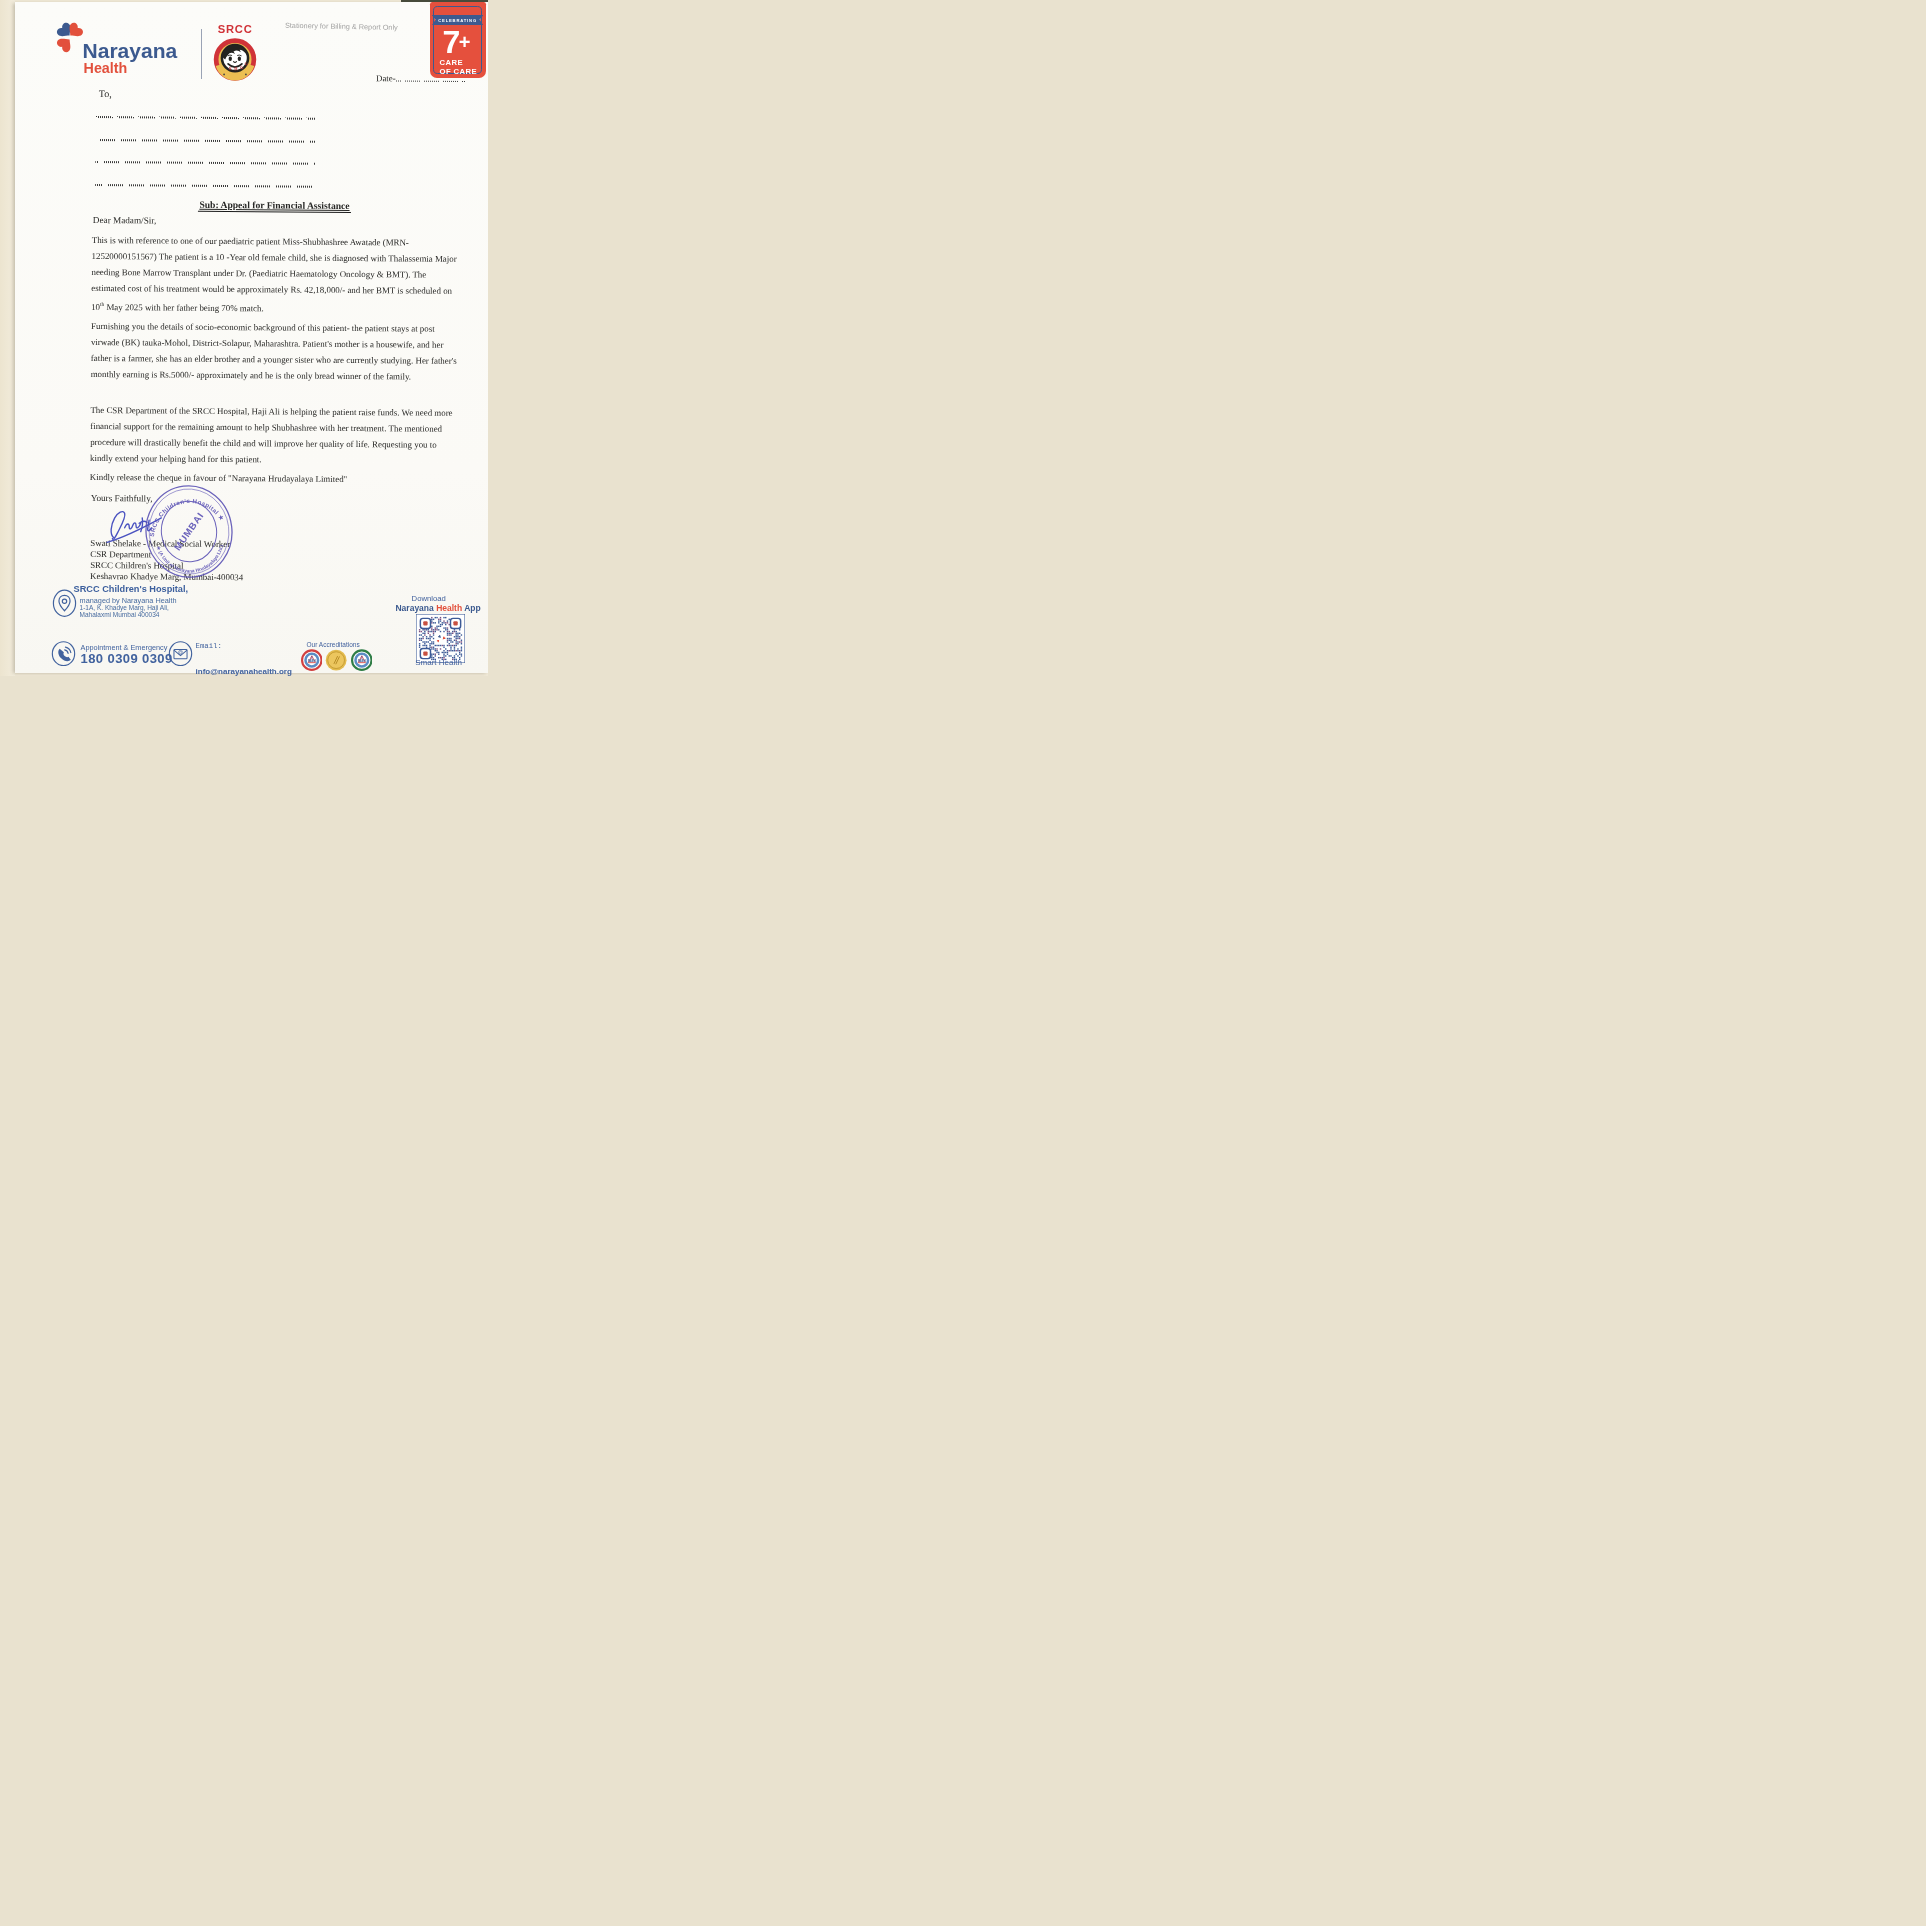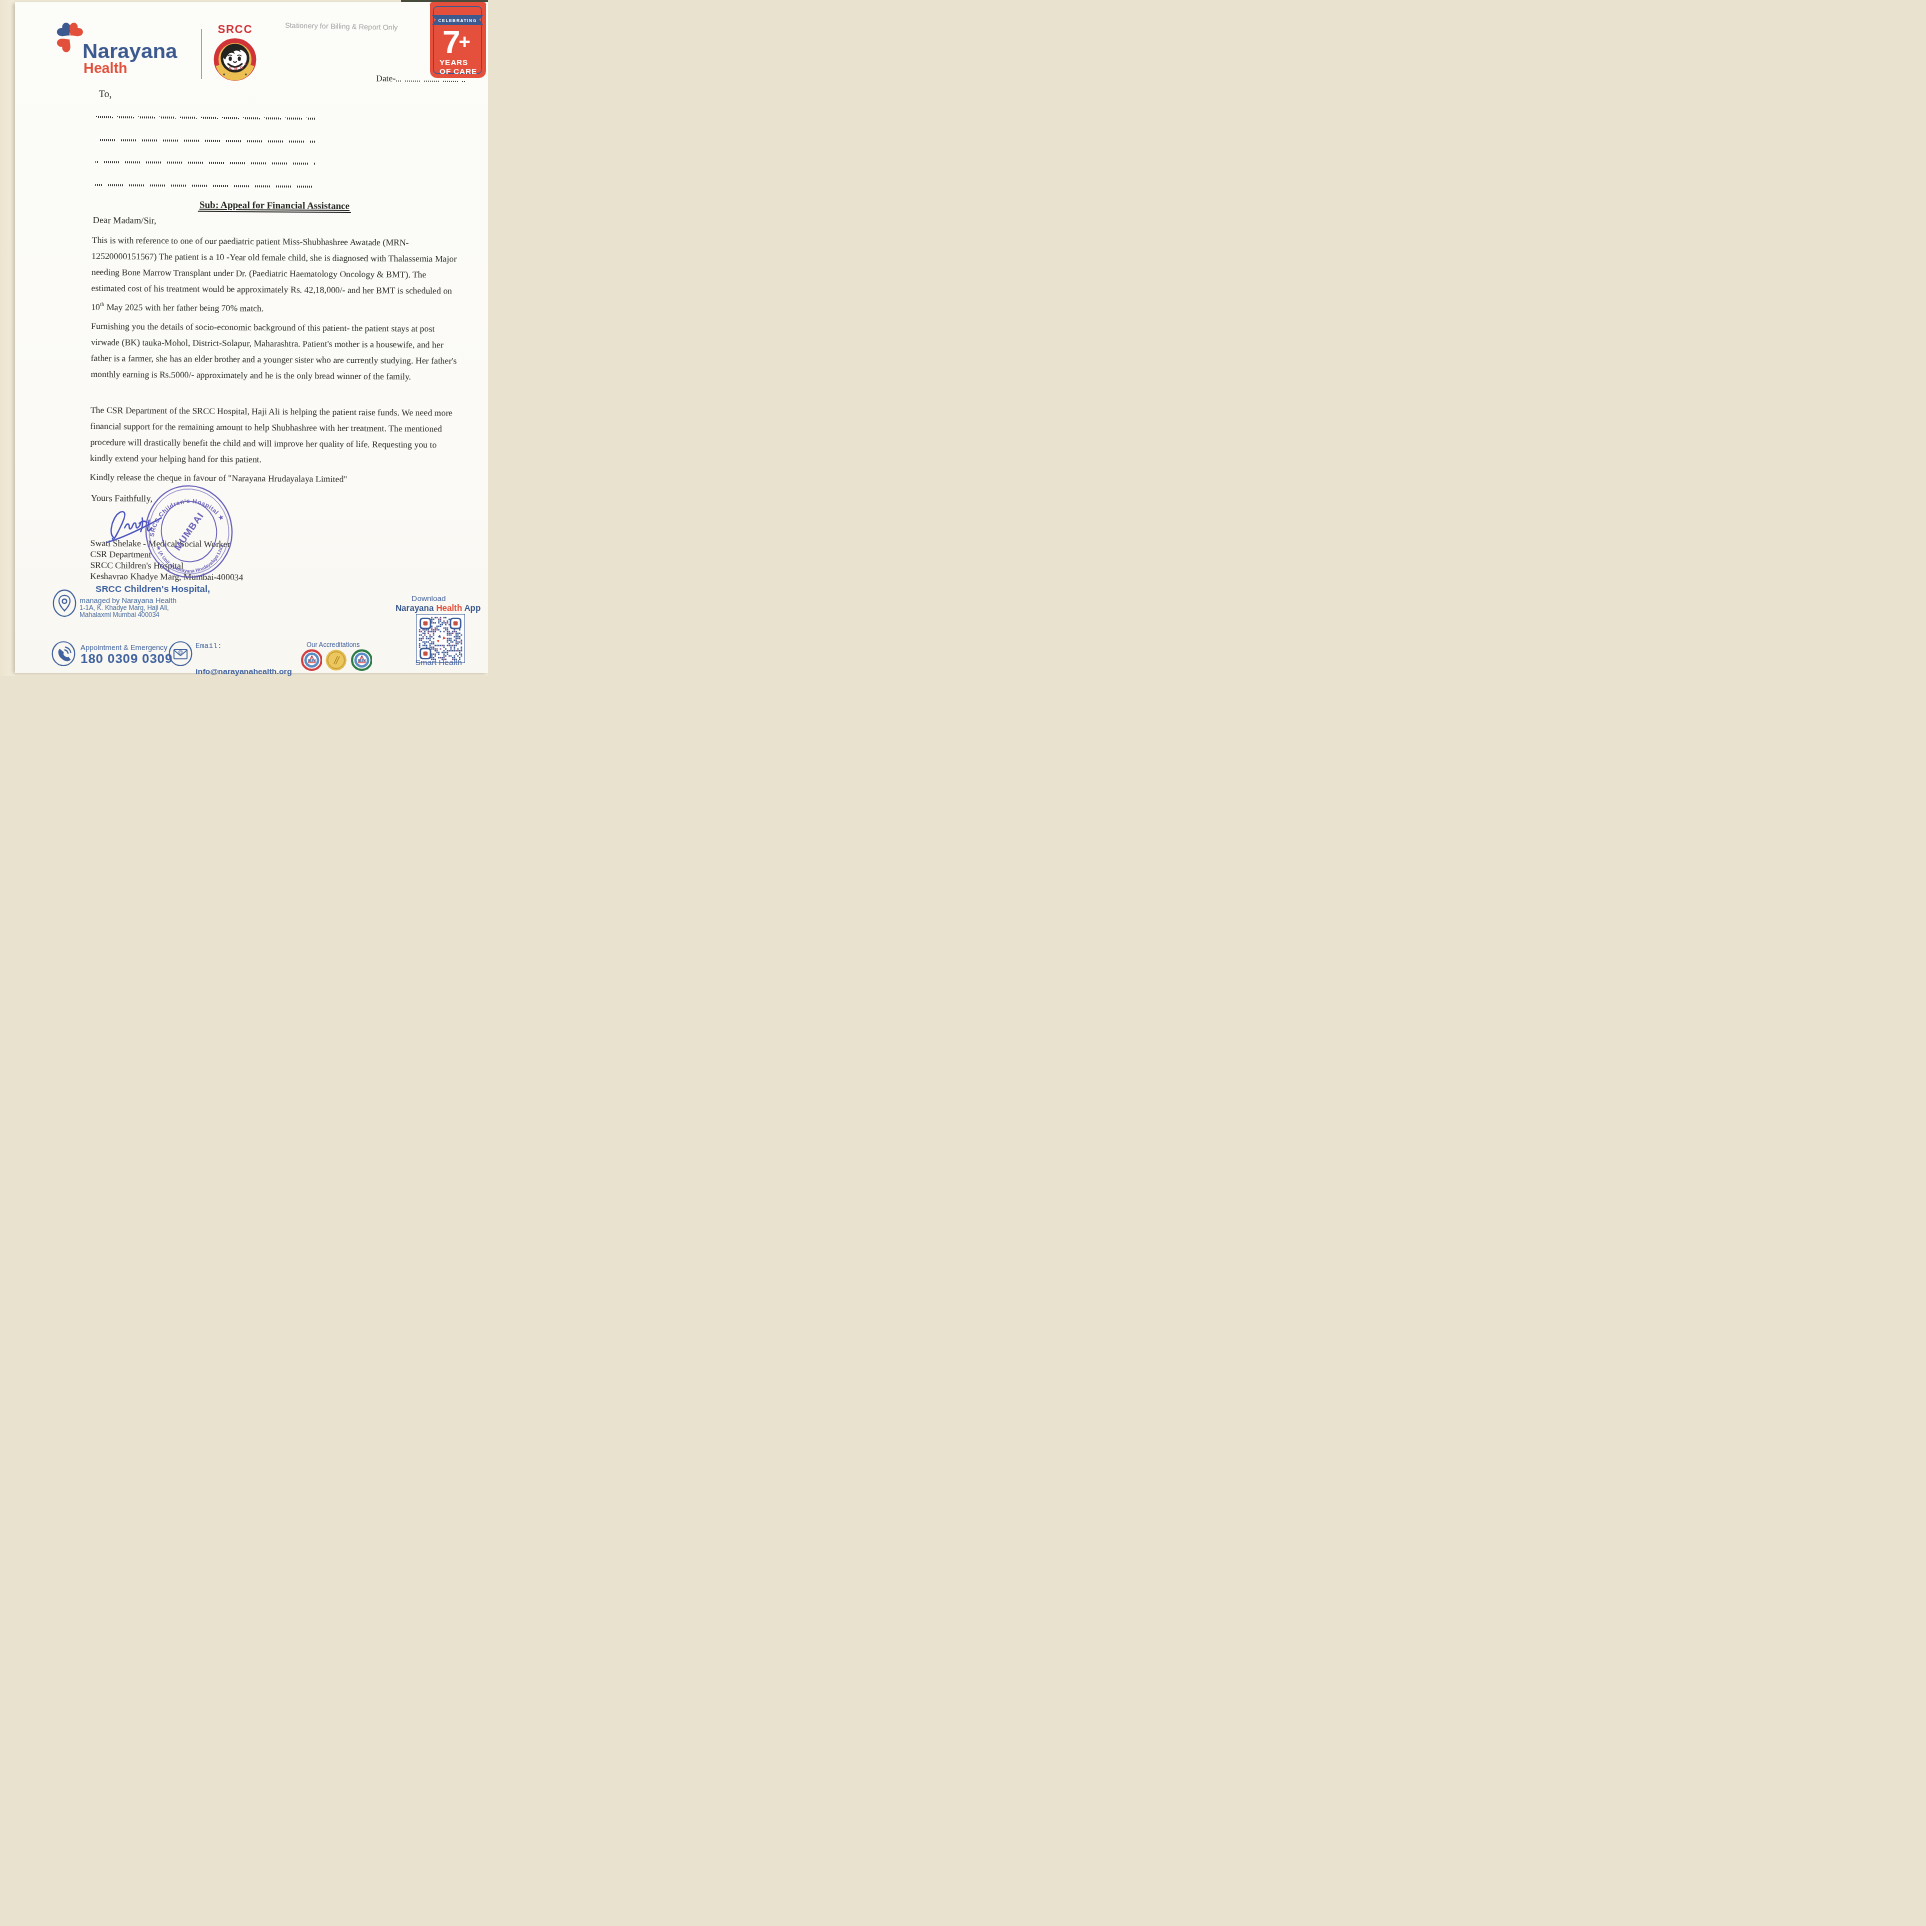--- a/index.html
+++ b/index.html
@@ -53,21 +53,21 @@
   #para1{top:230px;}
   #para2{top:316px;}
   #para3{top:400px;}
   #cheque-line{left:78px;top:470px;font-size:8.9px;}
   #closing{left:79px;top:491px;font-size:9.2px;}
   #signer{left:79px;top:536px;font-size:8.9px;line-height:10.6px;}
   #signer div{margin-bottom:0.4px;font-family:Liberation Serif, serif;}
   
   #stamp{left:128px;top:481px;width:92px;height:97px;transform:rotate(-7deg);opacity:.88;}
   #signature{left:89px;top:499px;width:65px;height:46px;}
-  #f-org{left:81px;top:582px;font-size:9.2px;font-weight:bold;color:#3c5f9d;}
+  #f-org{left:59px;top:582px;font-size:9.2px;font-weight:bold;color:#3c5f9d;}
   #f-managed{left:65px;top:594px;font-size:7.3px;color:#476b9f;}
   #f-addr1{left:65px;top:602px;font-size:6.5px;color:#476b9f;}
   #f-addr2{left:65px;top:609px;font-size:6.5px;color:#476b9f;}
   #pin-icon{left:37px;top:587px;}
   #phone-icon{left:36px;top:639px;}
   #f-appt{left:66px;top:641px;font-size:7.3px;color:#41629e;}
   #f-phone{left:66px;top:649px;font-size:13px;font-weight:bold;color:#41629e;letter-spacing:0.4px;}
   #mail-icon{left:153px;top:639px;}
   #f-email-label{left:181px;top:640px;font-size:7.3px;color:#41629e;font-family:Liberation Mono, monospace;}
   #f-email{left:181px;top:649px;font-size:8px;font-weight:bold;color:#41629e;margin-top:16px;}
@@ -122,21 +122,21 @@
     <div class="abs" id="stationery-note">Stationery for Billing &amp; Report Only</div>
 
     <div class="abs" id="badge">
       <div id="badge-inner"></div>
       <div id="badge-ribbon">
         <span class="star">✦</span>
         <span>CELEBRATING</span>
         <span class="star">✦</span>
       </div>
       <div id="badge-num"><span>7</span><sup>+</sup></div>
-      <div id="badge-years">YEARS</div>
+      <div id="badge-years">CARE</div>
       <div id="badge-care">OF CARE</div>
     </div>
 
     <div class="abs" id="letter-body">
       <div class="abs" id="date-line">
         <span>Date-</span><span class="dotfill" style="width:69px;"></span>
       </div>
 
       <div class="abs" id="to-label">To,</div>
       <div class="abs to-dots" style="top:114px;"></div>

